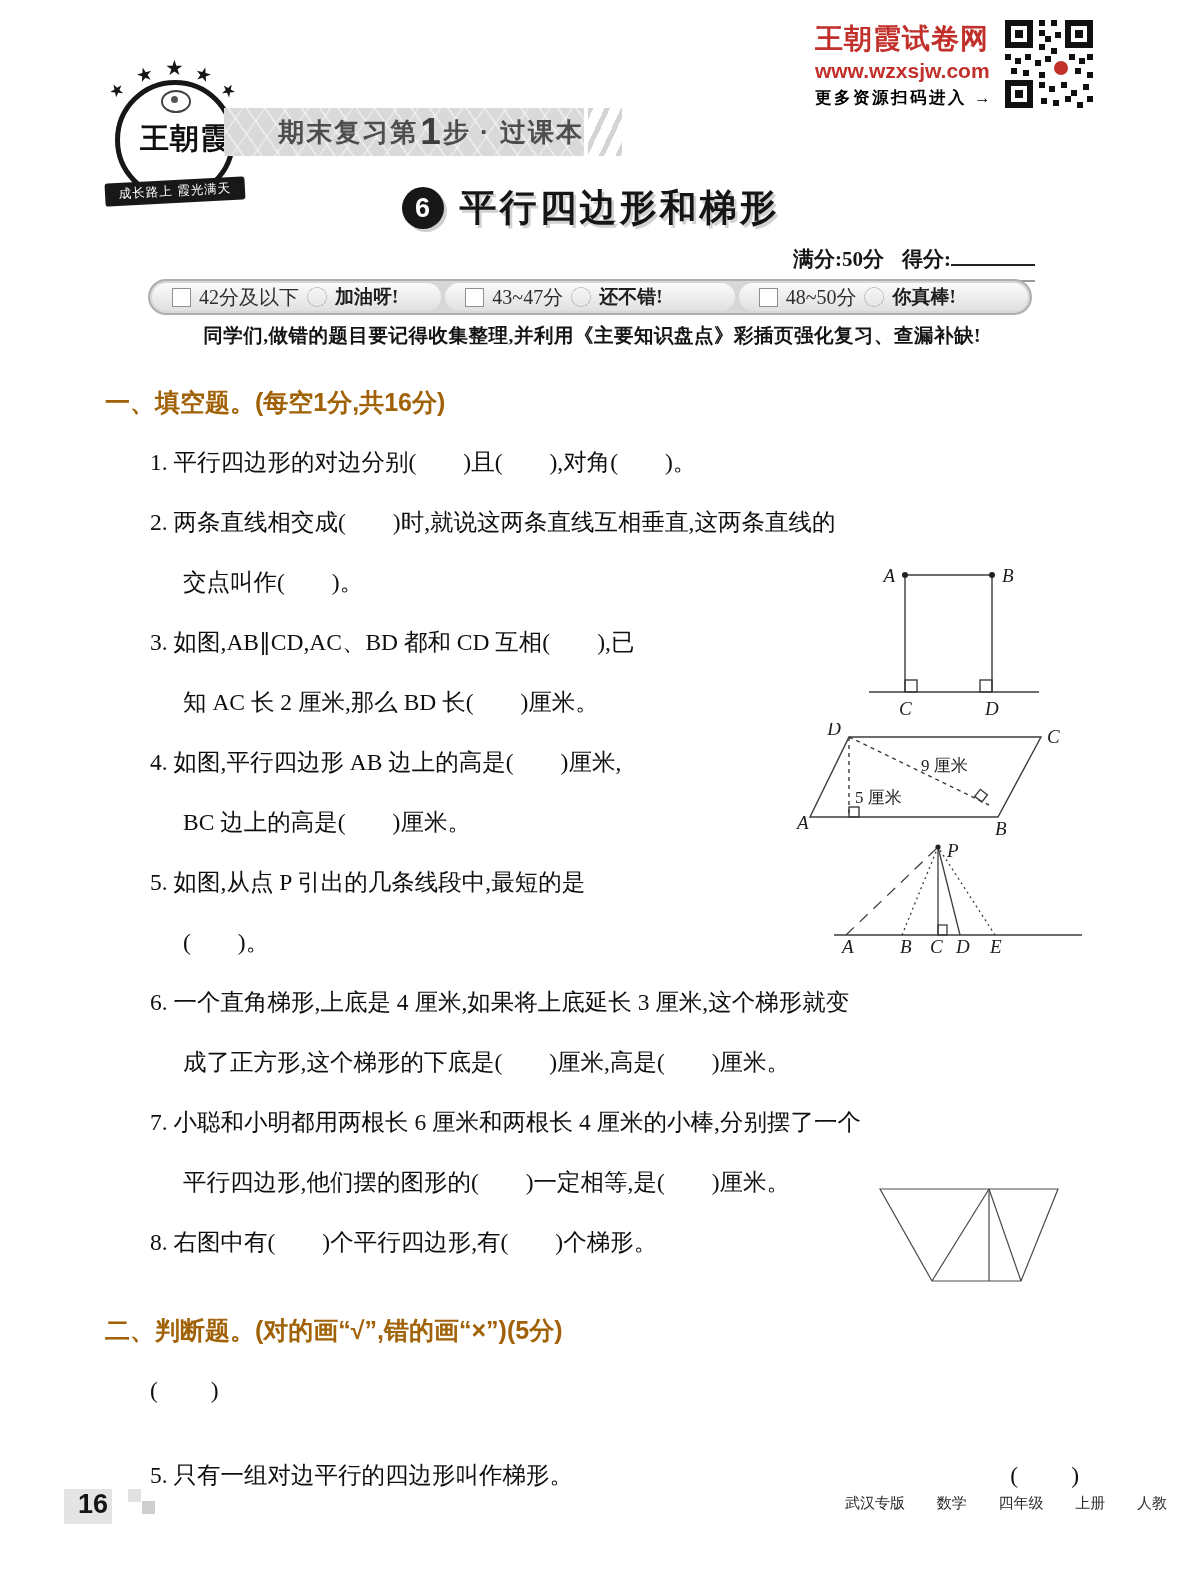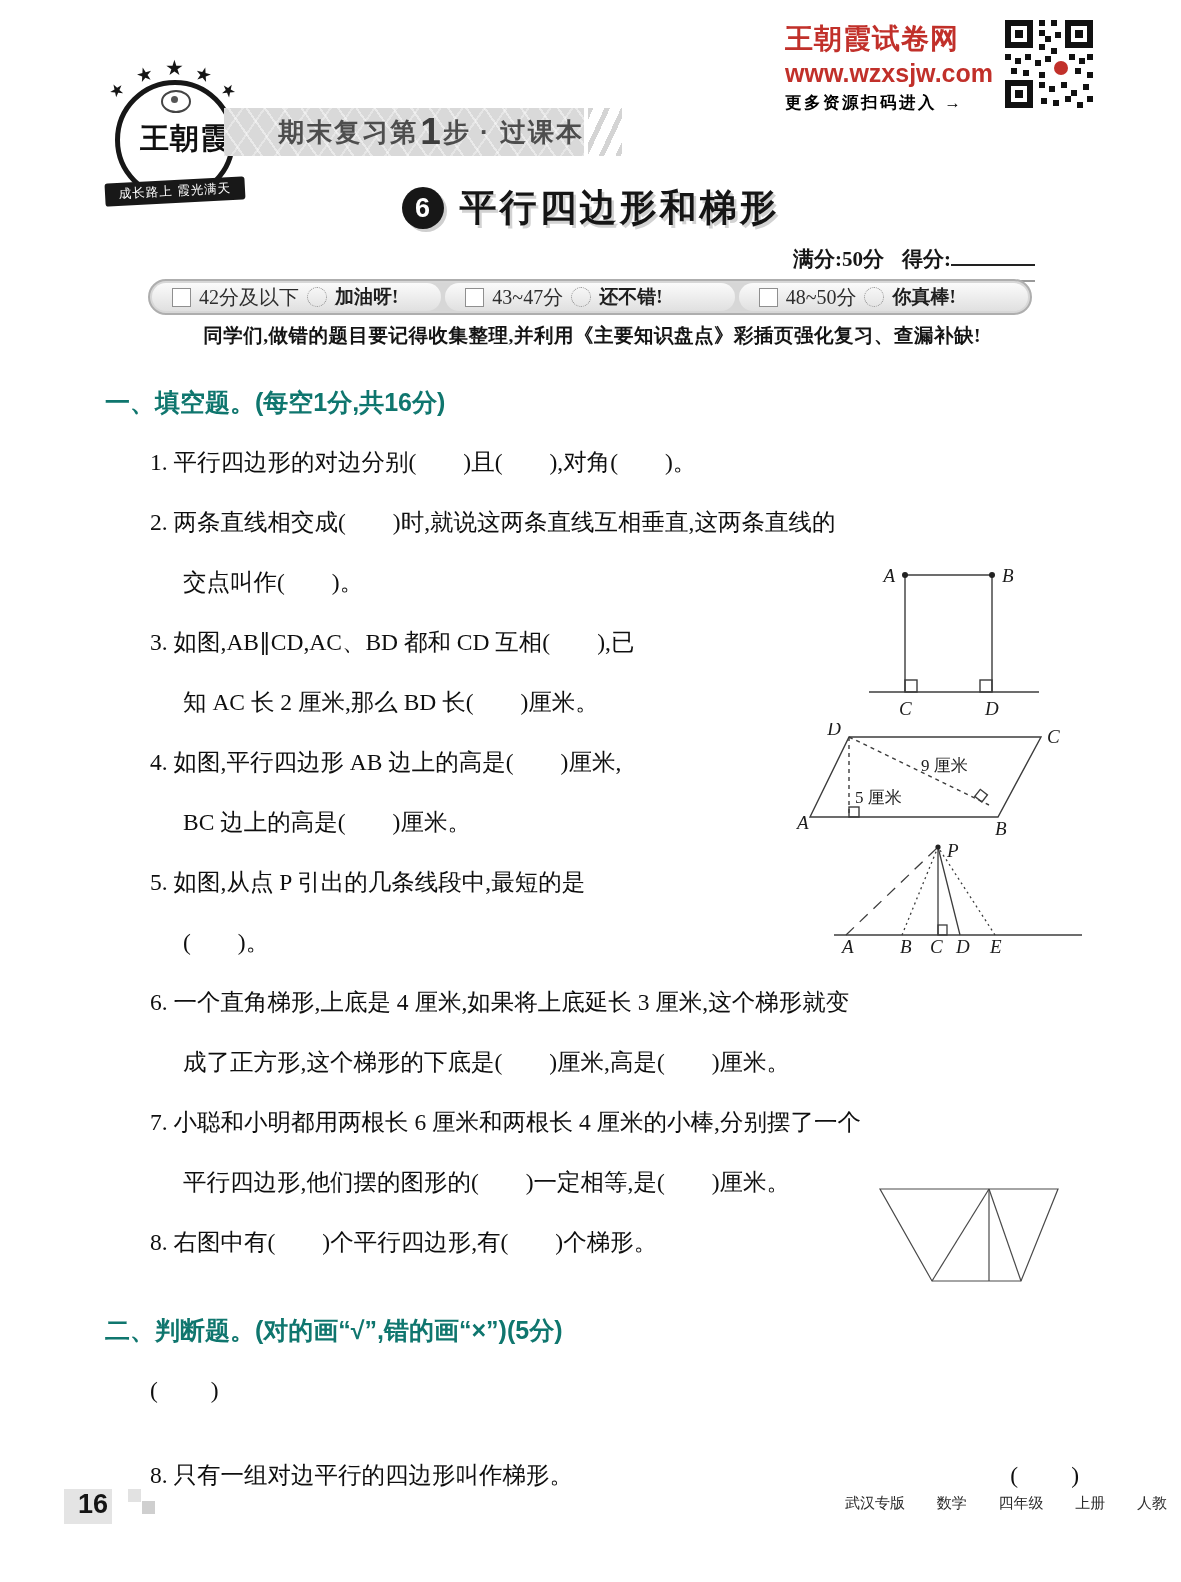--- a/index.html
+++ b/index.html
@@ -27,21 +27,21 @@
   .banner .btxt{font-family:"Liberation Sans",sans-serif;font-weight:700;font-size:26px;color:#4d4d4d;letter-spacing:2px;}
   .banner .big1{font-family:"Liberation Sans",sans-serif;font-weight:700;font-size:37px;color:#3e3e3e;
                 vertical-align:-3px;margin:0 2px;}
   .banner::after{content:"";position:absolute;right:-38px;top:0;width:34px;height:48px;
                  background:repeating-linear-gradient(115deg,#d4d4d4 0 5px,transparent 5px 15px);}
 
   
   .brand{position:absolute;right:88px;top:20px;display:flex;gap:12px;align-items:flex-start;}
   .brand-texts{display:flex;flex-direction:column;align-items:flex-start;}
   .site-name{font-family:"Liberation Sans",sans-serif;font-weight:900;font-size:28px;color:#c1302a;letter-spacing:1px;}
-  .site-url{font-family:"Liberation Sans",sans-serif;font-weight:700;font-size:25px;color:#c1302a;margin-top:1px;}
+  .site-url{font-family:"Liberation Sans",sans-serif;font-weight:700;font-size:21px;color:#c1302a;margin-top:1px;}
   .qr-caption{font-family:"Liberation Sans",sans-serif;font-weight:700;font-size:16.5px;color:#000000;
               letter-spacing:2.5px;margin-top:4px;}
   .qr{width:88px;height:88px;}
 
   
   .title-row{position:absolute;left:0;top:183px;width:100%;display:flex;justify-content:center;
              align-items:center;gap:16px;}
   .circle-num{width:42px;height:42px;border-radius:50%;background:#171717;color:#fff;
               font-family:"Liberation Sans",sans-serif;font-weight:700;font-size:27px;line-height:42px;
               text-align:center;box-shadow:3px 3px 0 #cfcfcf;}
@@ -64,21 +64,21 @@
   .face{width:18px;height:18px;border:1.6px dotted #8a8a8a;border-radius:50%;display:inline-block;}
   .bcomment{font-size:19px;color:#1e1e1e;font-weight:700;}
 
   
   .notice{position:absolute;left:103px;top:322px;width:978px;text-align:center;font-size:19.5px;
           font-weight:600;color:#141414;letter-spacing:.5px;}
   .notice b{font-weight:900;}
 
   
   .content{position:absolute;left:105px;top:372px;width:976px;font-size:23.5px;color:#0f0f0f;}
-  .sec-head{font-family:"Liberation Sans",sans-serif;font-weight:900;font-size:25px;color:#0f766e;
+  .sec-head{font-family:"Liberation Sans",sans-serif;font-weight:900;font-size:25px;color:#a16207;
             height:60px;line-height:60px;}
   .sec-head.sec2{margin-top:28px;}
   .qline{height:60px;line-height:60px;white-space:nowrap;}
   .ln1{padding-left:45px;}
   .ln2{padding-left:78px;}
   .judge{height:60px;line-height:60px;display:flex;justify-content:space-between;padding-left:45px;}
   .judge + .judge{margin-top:25px;}
   .jblank{letter-spacing:2px;}
 
   
@@ -225,21 +225,21 @@
     <div class="qline ln2">成了正方形,这个梯形的下底是(　　)厘米,高是(　　)厘米。</div>
     <div class="qline ln1">7. 小聪和小明都用两根长 6 厘米和两根长 4 厘米的小棒,分别摆了一个</div>
     <div class="qline ln2">平行四边形,他们摆的图形的(　　)一定相等,是(　　)厘米。</div>
     <div class="qline ln1">8. 右图中有(　　)个平行四边形,有(　　)个梯形。</div>
 
     <div class="sec-head sec2">二、判断题。(对的画“√”,错的画“×”)(5分)</div>
     <div class="judge">
       <span class="jblank">(　　)</span>
     </div>
     <div class="judge">
-      <span>8. 只有一组对边平行的四边形叫作梯形。</span>
+      <span>5. 只有一组对边平行的四边形叫作梯形。</span>
       <span class="jblank">(　　)</span>
     </div>
   </div>
 
   <div class="fig" style="left:865px;top:553px;">
     <svg width="180" height="168" viewBox="0 0 180 168">
       <g stroke="#3c3c3c" stroke-width="1.4" fill="none">
         <line x1="40" y1="22" x2="127" y2="22"></line>
         <line x1="40" y1="22" x2="40" y2="139"></line>
         <line x1="127" y1="22" x2="127" y2="139"></line>

